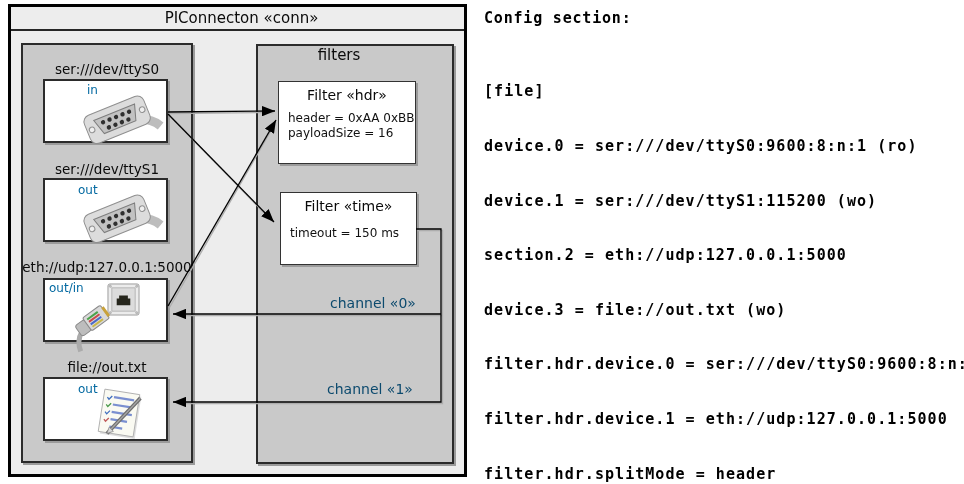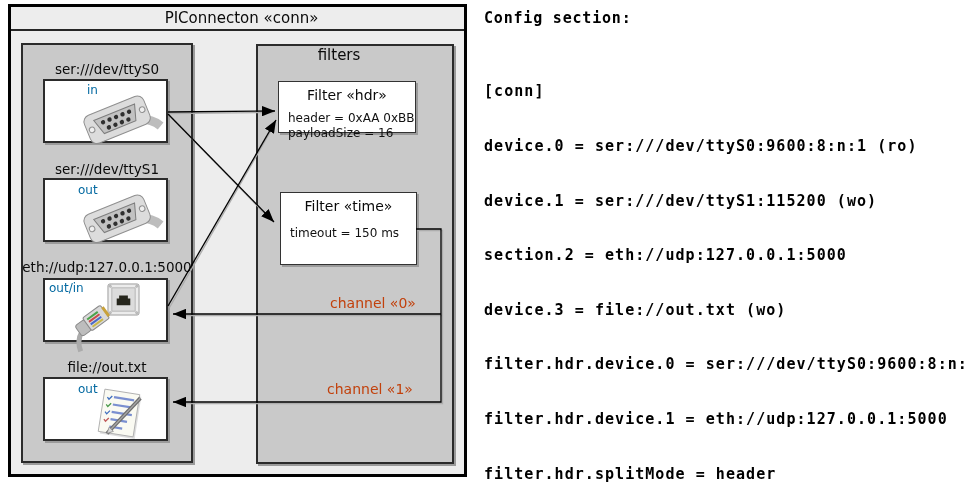--- a/index.html
+++ b/index.html
@@ -27,21 +27,21 @@
              box-shadow:2px 2px 0 #9b9b9b; }
   .port { position:absolute; font-size:12px; color:#0369a1; white-space:nowrap; }
 
   .filter-box { position:absolute; background:#ffffff; border:1.5px solid #333;
                 box-shadow:2px 2px 0 #9b9b9b; }
   .filter-title { position:absolute; top:5px; left:0; width:100%; text-align:center;
                   font-size:14px; color:#0a0a0a; }
   .filter-props { position:absolute; left:9px; font-size:12px; line-height:15px;
                   color:#111; white-space:nowrap; }
 
-  .channel-label { position:absolute; font-size:14px; color:#c2410c; white-space:nowrap; }
+  .channel-label { position:absolute; font-size:14px; color:#0c4a6e; white-space:nowrap; }
 
   .wires { position:absolute; left:0; top:0; width:478px; height:484px;
            pointer-events:none; }
   .icon-svg { position:absolute; overflow:visible; }
 
   
   .config { position:absolute; left:484px; top:9px; width:480px;
             font-family:"DejaVu Sans Mono", monospace; font-weight:bold; color:#000; }
   .config-heading { font-size:15px; letter-spacing:0.8px; }
   .config-lines { margin-top:19px; font-size:15px; line-height:18.2px;
@@ -147,21 +147,21 @@
         <path d="M15,37 l2,2 3,-4" stroke="#c05a5a" stroke-width="1.4" fill="none"></path>
         <line x1="22" y1="36" x2="40" y2="36" stroke="#7a8fd0" stroke-width="2.4"></line>
         <line x1="22" y1="44" x2="36" y2="44" stroke="#7a8fd0" stroke-width="2.4"></line>
       </g>
       <line x1="17" y1="50" x2="53" y2="12" stroke="#6f6f6f" stroke-width="4"></line>
       <line x1="18" y1="49" x2="53" y2="12" stroke="#a8a8a8" stroke-width="1.4"></line>
       <path d="M17,50 l7,-2.2 -4.6,-4.6 z" fill="#d9d9d9" stroke="#888" stroke-width="0.8"></path>
     </svg>
   </div>
 
-  <div class="filter-box" style="left:278px; top:81px; width:138px; height:52px">
+  <div class="filter-box" style="left:278px; top:81px; width:138px; height:83px">
     <div class="filter-title">Filter «hdr»</div>
     <div class="filter-props" style="top:29px">
       <div>header = 0xAA 0xBB</div>
       <div>payloadSize = 16</div>
     </div>
   </div>
 
   <div class="filter-box" style="left:280px; top:192px; width:137px; height:73px">
     <div class="filter-title">Filter «time»</div>
     <div class="filter-props" style="top:33px">
@@ -190,21 +190,21 @@
       <path d="M168,114 L274,222" marker-end="url(#arr)"></path>
       <path d="M168,306 L276,120" marker-end="url(#arr)"></path>
       <path d="M416,229 L441,229 L441,402 L173,402" marker-end="url(#arr)"></path>
       <path d="M441,314 L173,314" marker-end="url(#arr)"></path>
     </g>
   </svg>
 
   <div class="config">
     <div class="config-heading">Config section:</div>
     <div class="config-lines">
-      <div>[conn]</div>
+      <div>[file]</div>
       <div>device.0 = ser:///dev/ttyS0:9600:8:n:1 (ro)</div>
       <div>device.1 = ser:///dev/ttyS1:115200 (wo)</div>
       <div>section.2 = eth://udp:127.0.0.1:5000</div>
       <div>device.3 = file://out.txt (wo)</div>
       <div>filter.hdr.device.0 = ser:///dev/ttyS0:9600:8:n:1</div>
       <div>filter.hdr.device.1 = eth://udp:127.0.0.1:5000</div>
       <div>filter.hdr.splitMode = header</div>
       
       
       

